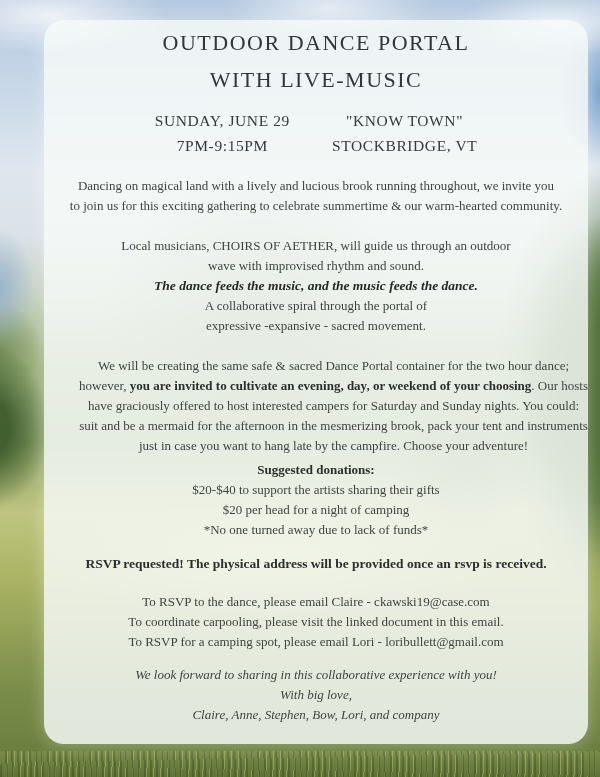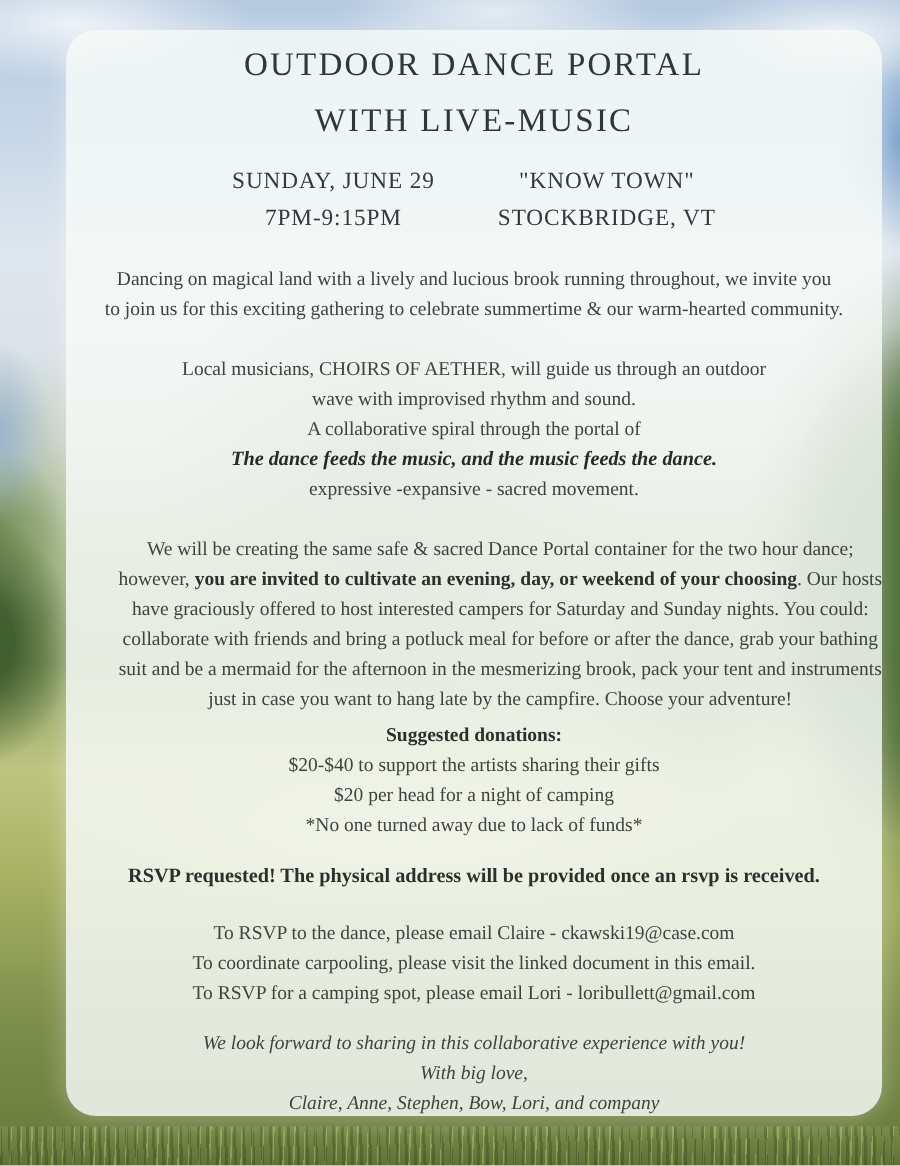--- a/index.html
+++ b/index.html
@@ -106,30 +106,29 @@
     </div>
 
     <div class="p1">
       <div class="line">Dancing on magical land with a lively and lucious brook running throughout, we invite you</div>
       <div class="line">to join us for this exciting gathering to celebrate summertime &amp; our warm-hearted community.</div>
     </div>
 
     <div class="p2">
       <div class="line">Local musicians, CHOIRS OF AETHER, will guide us through an outdoor</div>
       <div class="line">wave with improvised rhythm and sound.</div>
+      <div class="line motto">The dance feeds the music, and the music feeds the dance.</div>
       <div class="line">A collaborative spiral through the portal of</div>
-      <div class="line motto">The dance feeds the music, and the music feeds the dance.</div>
       <div class="line">expressive -expansive - sacred movement.</div>
     </div>
 
     <div class="p3">
       <div class="line">We will be creating the same safe &amp; sacred Dance Portal container for the two hour dance;</div>
       <div class="line"><span>however, </span><span class="bold">you are invited to cultivate an evening, day, or weekend of your choosing</span><span>. Our hosts</span></div>
       <div class="line">have graciously offered to host interested campers for Saturday and Sunday nights. You could:</div>
-      <div class="line">collaborate with friends and bring a potluck meal for before or after the dance, grab your bathing</div>
       <div class="line">suit and be a mermaid for the afternoon in the mesmerizing brook, pack your tent and instruments</div>
       <div class="line">just in case you want to hang late by the campfire. Choose your adventure!</div>
     </div>
 
     <div class="donations">
       <div class="line don-head">Suggested donations:</div>
       <div class="line">$20-$40 to support the artists sharing their gifts</div>
       <div class="line">$20 per head for a night of camping</div>
       <div class="line">*No one turned away due to lack of funds*</div>
     </div>

